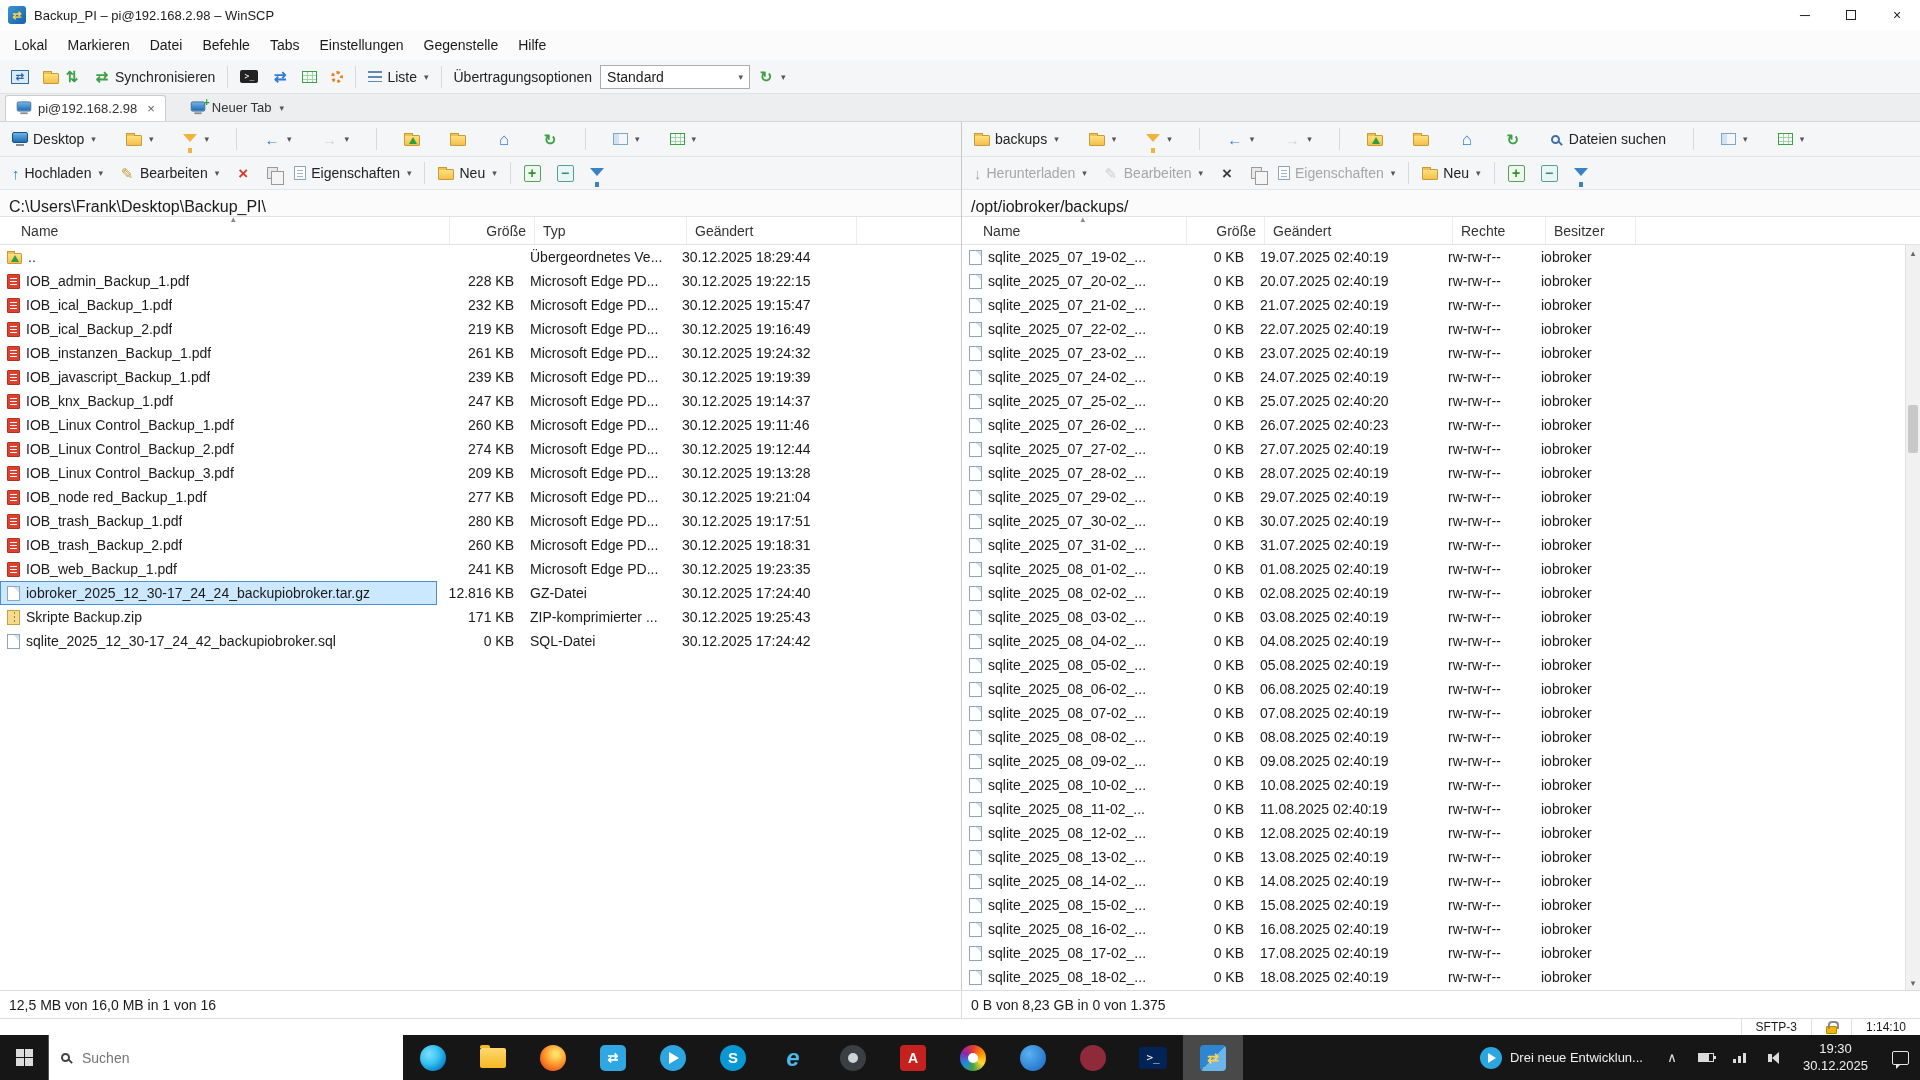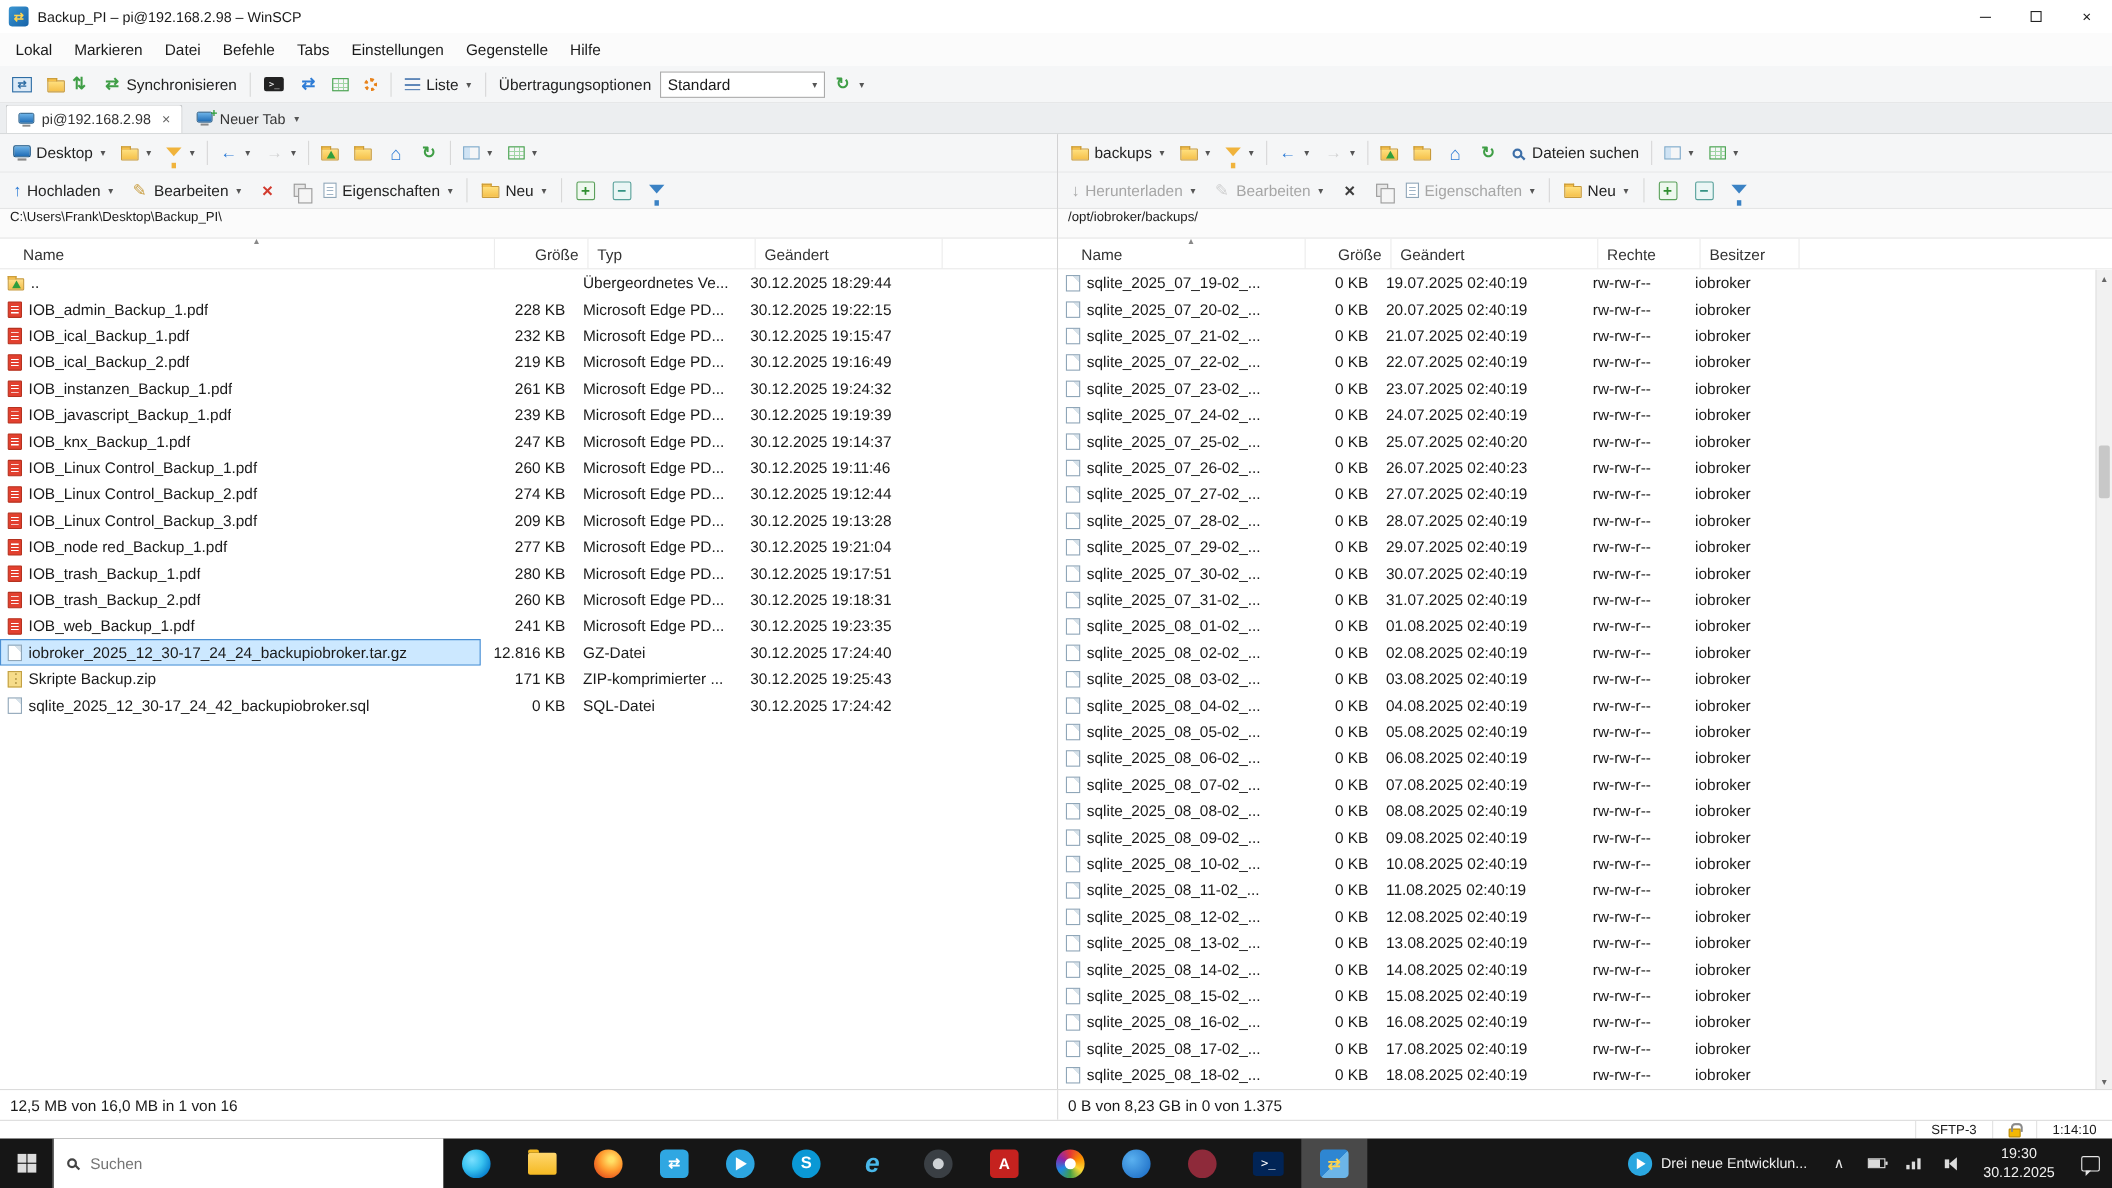--- a/index.html
+++ b/index.html
@@ -26,21 +26,21 @@
   .tbtn { height:28px; display:flex; align-items:center; gap:5px; padding:0 6px; font-size:14px; color:#222; border-radius:3px; }
   .tsep { width:1px; height:22px; background:#d8d8d8; margin:0 4px; }
   .caret { font-size:9px; color:#555; margin-left:2px; }
   .disabled { color:#a6a6a6 !important; }
   .disabled .glyph, .disabled .g-folder, .disabled .g-monitor { opacity:.45; filter:grayscale(1); }
   .combo { width:150px; height:24px; background:#fff; border:1px solid #ababab; display:flex; align-items:center;
     justify-content:space-between; padding:0 6px; font-size:14px; }
   .t-label { padding:0 6px; font-size:14px; color:#222; }
 
   
-  .tabbar { height:28px; display:flex; align-items:flex-end; background:#eceef0; padding-left:5px; border-bottom:1px solid #d5d7d9; gap:2px; }
+  .tabbar { height:28px; display:flex; align-items:center; background:#eceef0; padding-left:5px; border-bottom:1px solid #d5d7d9; gap:14px; }
   .tab { height:26px; display:flex; align-items:center; gap:6px; padding:0 10px; font-size:13px; color:#333; }
   .tab.active { background:#fff; border:1px solid #c9cbcd; border-bottom:none; border-radius:3px 3px 0 0; }
   .tab-close { font-size:13px; color:#666; margin-left:4px; }
 
   
   .glyph { display:inline-flex; align-items:center; justify-content:center; min-width:16px; height:16px; font-size:15px; line-height:1; }
   .blue { color:#2e7cd6; } .gray { color:#a8a8a8; } .green { color:#3f9e46; } .red { color:#d23b2f; }
   .bold { font-weight:bold; }
   .g-monitor { width:16px; height:11px; background:linear-gradient(#6db3e8,#1f6cb5); border:1px solid #155181; border-radius:2px; position:relative; margin-bottom:3px; }
   .g-monitor::after { content:""; position:absolute; left:3px; bottom:-4px; width:8px; height:2px; background:#8a8a8a; }
@@ -70,24 +70,24 @@
   .g-session { width:18px; height:14px; border:1px solid #2e6da4; background:#dceaf7; color:#2e6da4; font-size:10px; font-weight:bold; display:flex; align-items:center; justify-content:center; }
   .g-cols { width:15px; height:12px; border:1px solid #7ba7c9; background:linear-gradient(to right,#cfe3f4 0 5px,transparent 5px); }
   .g-up { color:#2e7cd6; font-weight:bold; font-size:15px; }
   .g-down { color:#a8a8a8; font-weight:bold; font-size:15px; }
 
   
   .panes { flex:1; display:flex; min-height:0; }
   .pane { display:flex; flex-direction:column; min-width:0; }
   .pane-left { width:962px; border-right:1px solid #c9c9c9; }
   .pane-right { flex:1; }
-  .ptb { height:35px; display:flex; align-items:center; background:#f5f6f7; border-bottom:1px solid #e4e5e6; padding:0 5px; gap:0; }
+  .ptb { height:35px; display:flex; align-items:center; background:#f5f6f7; border-bottom:1px solid #e4e5e6; padding:0 5px; gap:16px; }
   .ptb2 { height:33px; display:flex; align-items:center; background:#f5f6f7; border-bottom:1px solid #e4e5e6; padding:0 5px; gap:2px; }
   .pbtn { height:27px; display:flex; align-items:center; gap:5px; padding:0 7px; font-size:14px; color:#222; }
-  .pathbar { height:27px; display:flex; align-items:flex-start; padding:0 9px; font-size:12px; background:#fbfbfb; border-bottom:1px solid #e2e2e2; }
+  .pathbar { height:27px; display:flex; align-items:flex-end; padding:0 9px; font-size:16px; background:#fbfbfb; border-bottom:1px solid #e2e2e2; }
 
   .grid-left { display:grid; grid-template-columns:437px 85px 152px 170px 1fr; }
   .grid-right { display:grid; grid-template-columns:212px 78px 188px 93px 90px 1fr; }
   .fheader { height:28px; align-items:center; background:#fff; border-bottom:1px solid #e3e3e3; font-size:14px; color:#333;padding-left:13px; }
   .hcell { padding:0 8px; border-right:1px solid #ececec; height:100%; display:flex; align-items:center; position:relative; }
   .hcell.rsize { justify-content:flex-end; }
   .hcell.sorted::before { content:"▴"; position:absolute; top:-3px; left:50%; font-size:9px; color:#888; }
   .flist { flex:1; background:#fff; overflow:hidden; position:relative; }
   .frow { height:24px; align-items:center; font-size:14px; }
   .cell { padding:0 8px; white-space:nowrap; overflow:hidden; }

